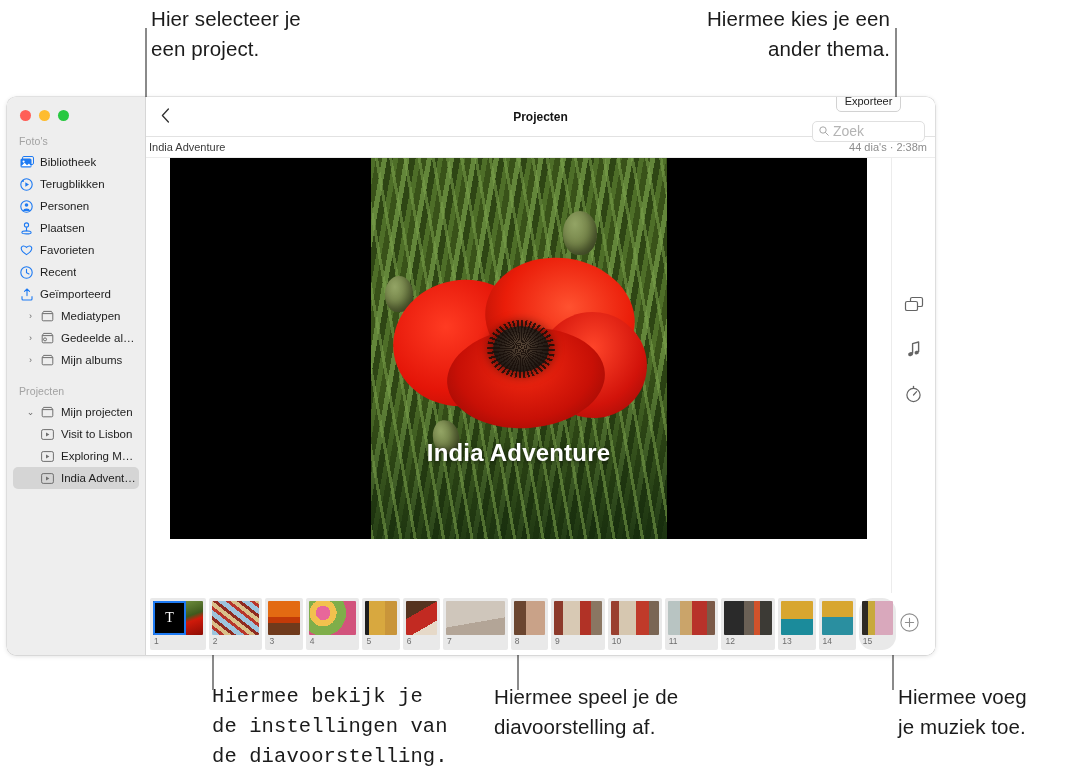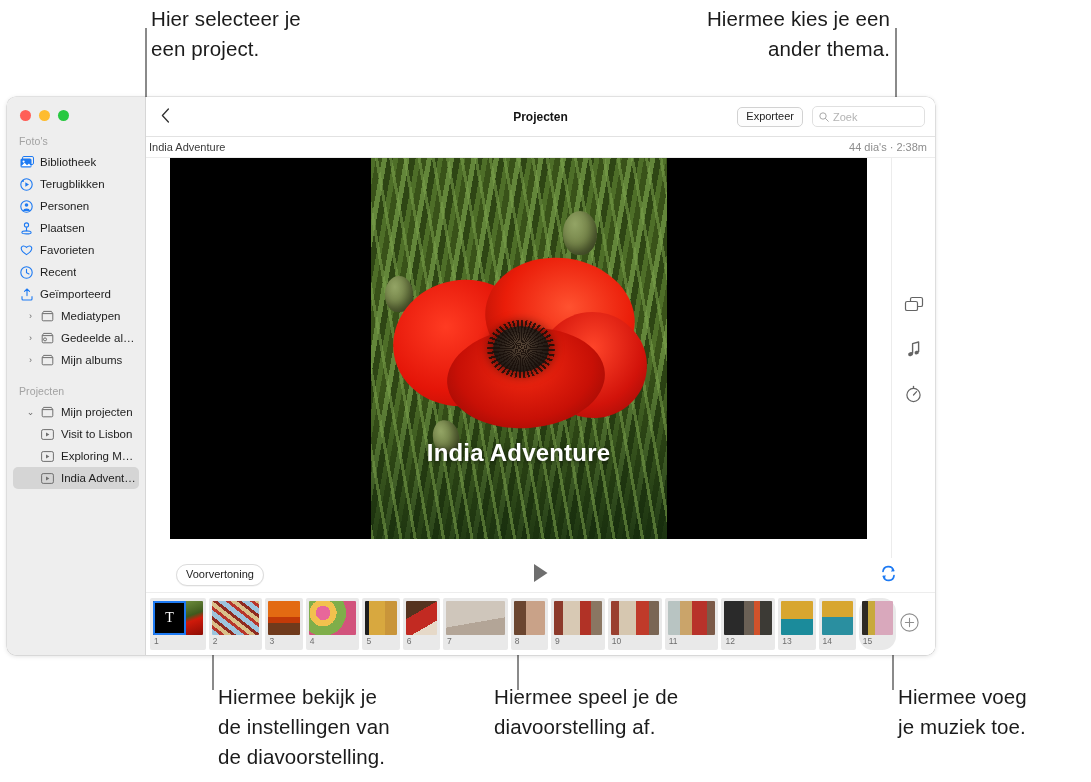--- a/index.html
+++ b/index.html
@@ -131,20 +131,21 @@
     font-weight:bold;
     color:#141414;
     pointer-events:none;
   }
   .tb-right{
     margin-left:auto;
     display:flex;
     align-items:center;
     gap:9px;
     z-index:2;
+    flex-direction:column;
   }
   .exportbtn{
     font-size:11px;
     color:#222;
     border:1px solid #d2d2d2;
     border-radius:5px;
     padding:3px 8px 4px;
     background:#fdfdfd;
     line-height:1;
   }
@@ -154,21 +155,21 @@
     border:1px solid #e0e0e0;
     border-radius:5px;
     background:#fff;
     display:flex;
     align-items:center;
     gap:4px;
     padding:0 6px;
     box-sizing:border-box;
   }
   .searchfield .sico{color:#a8a8a8;display:flex;}
-  .searchfield .ph{font-size:11px;color:#b4b4b4;}
+  .searchfield .ph{font-size:14px;color:#b4b4b4;}
 
   .subbar{
     height:21px;
     flex:0 0 21px;
     display:flex;
     align-items:center;
     justify-content:space-between;
     padding:0 8px 0 3px;
     font-size:11px;
     color:#3b3b3b;
@@ -395,21 +396,21 @@
     flex:0 0 20px;
   }
 </style>
 </head>
 <body>
 
 <div class="callout" style="left:151px;top:4px;">Hier selecteer je
 een project.</div>
 <div class="callout" style="left:636px;top:4px;text-align:right;width:254px;">Hiermee kies je een
 ander thema.</div>
-<div class="callout" style="left:218px;top:682px;">Hiermee bekijk je
+<div class="callout" style="left:212px;top:682px;font-family:Liberation Mono, monospace;">Hiermee bekijk je
 de instellingen van
 de diavoorstelling.</div>
 <div class="callout" style="left:494px;top:682px;">Hiermee speel je de
 diavoorstelling af.</div>
 <div class="callout" style="left:898px;top:682px;">Hiermee voeg
 je muziek toe.</div>
 
 <div class="leader v" style="left:145px;top:28px;height:469px;"></div>
 <div class="leader h" style="left:131px;top:496px;width:16px;"></div>
 
@@ -665,40 +666,20 @@
             <svg width="17" height="18" viewBox="0 0 17 18">
                 <circle cx="8.5" cy="10" r="6.6" fill="none" stroke="currentColor" stroke-width="1.2"></circle>
                 <path d="M8.5 10 L11.6 6.6" stroke="currentColor" stroke-width="1.2" stroke-linecap="round"></path>
                 <path d="M8.5 3.4 V1.4" stroke="currentColor" stroke-width="1.3" stroke-linecap="round"></path>
               </svg>
           </span>
         </div>
       </div>
     </div>
 
-    <div class="ctrlbar">
-      <div class="pillbtn">Voorvertoning</div>
-      <div class="playbtn">
-        <span>
-          <svg width="16" height="20" viewBox="0 0 16 20">
-              <path d="M1 1 L14.5 10 L1 19 Z" fill="#6e6e6e"></path>
-            </svg>
-        </span>
-      </div>
-      <div class="loopbtn">
-        <span>
-          <svg width="17" height="17" viewBox="0 0 17 17">
-              <path d="M3 6.4 A5.4 5.4 0 0 1 13.6 5.6" fill="none" stroke="currentColor" stroke-width="1.7" stroke-linecap="round"></path>
-              <path d="M14 10.6 A5.4 5.4 0 0 1 3.4 11.4" fill="none" stroke="currentColor" stroke-width="1.7" stroke-linecap="round"></path>
-              <path d="M12 2.6 L14.4 5.4 L11.4 7" fill="currentColor"></path>
-              <path d="M5 14.4 L2.6 11.6 L5.6 10" fill="currentColor"></path>
-            </svg>
-        </span>
-      </div>
-    </div>
 
     <div class="filmstrip">
 
       <div class="thumb first" style="width:60px;">
         <div class="img" style="display:flex;">
           <div class="tbox">T</div>
           <div style="flex:1;background:linear-gradient(160deg,#6d8b3c 0%,#3f5a1d 40%,#d01a0a 55%,#8d0c04 100%);"></div>
         </div>
         <div class="num">1</div>
       </div>

